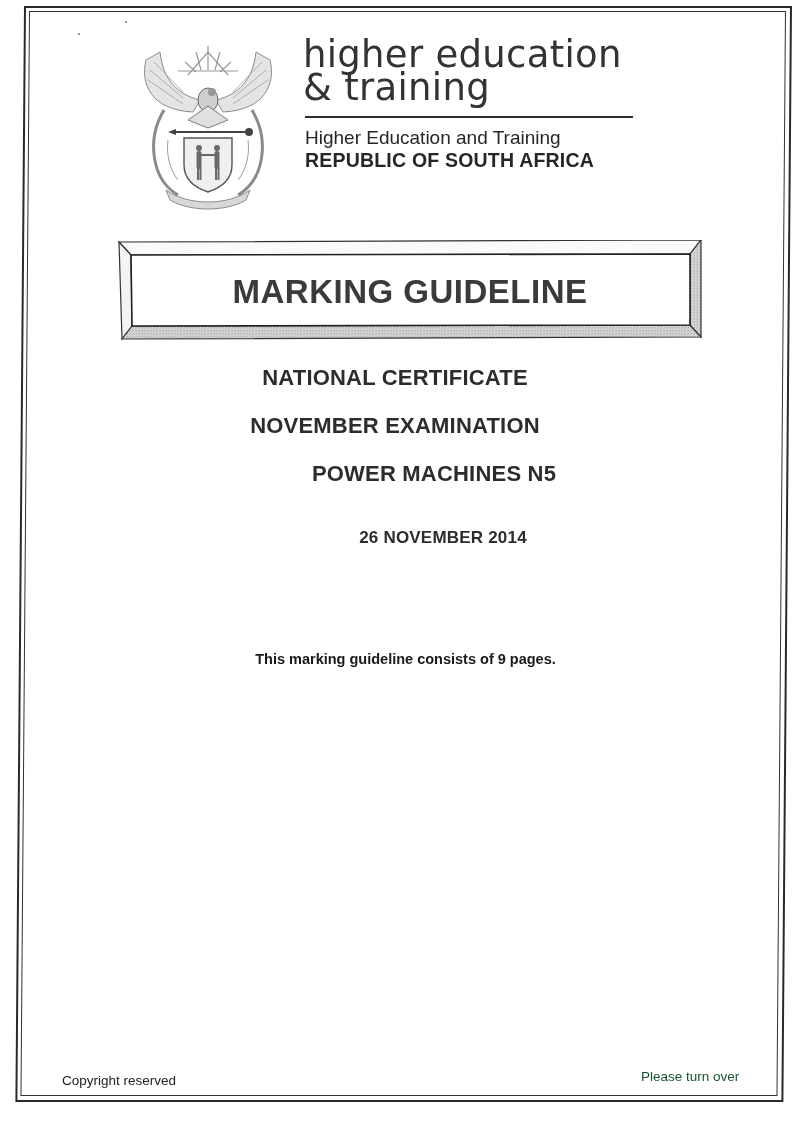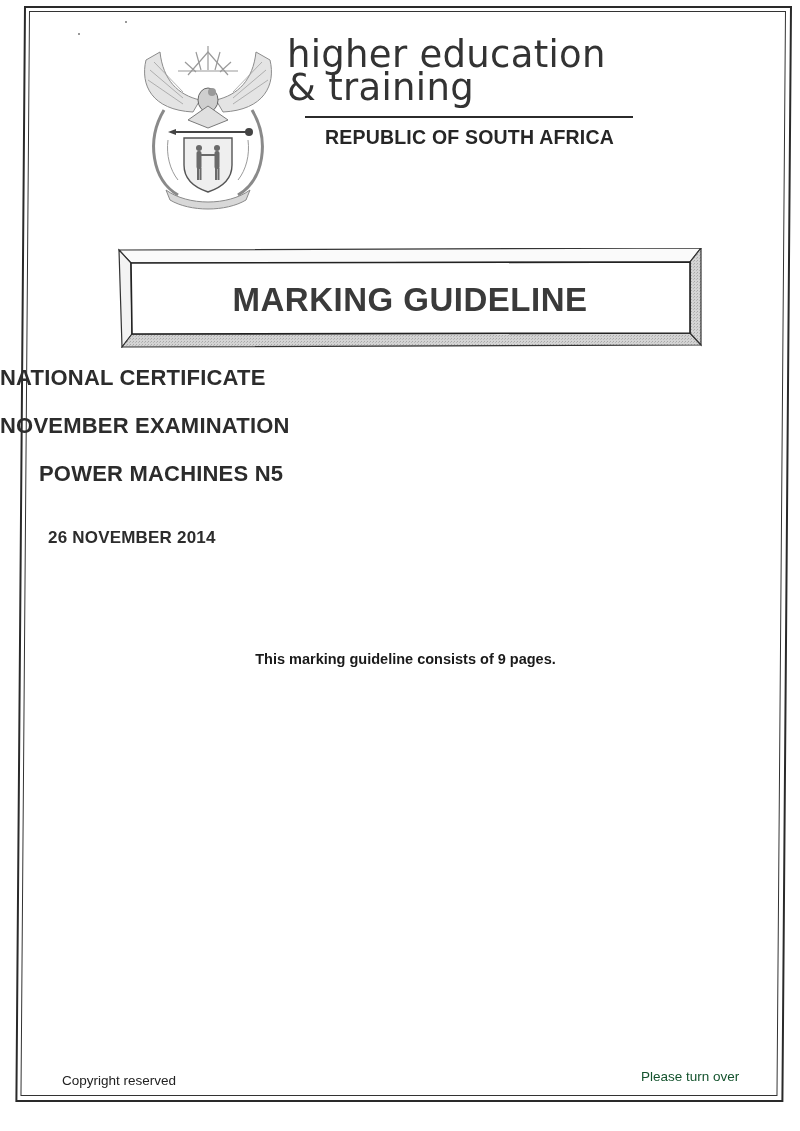--- a/index.html
+++ b/index.html
@@ -36,21 +36,21 @@
   }
 
   
   .crest {
     position: absolute;
     left: 138px; top: 40px;
     width: 140px; height: 170px;
   }
   .brand {
     position: absolute;
-    left: 287px; top: 38px;
+    left: 303px; top: 38px;
   }
   .brand-line1, .brand-line2 {
     font-family: "DejaVu Sans", sans-serif;
     font-size: 37px;
     line-height: 33px;
     color: #333;
     letter-spacing: 0.3px;
     white-space: nowrap;
   }
   .brand-rule {
@@ -64,44 +64,44 @@
     left: 305px; top: 126px;
     font-size: 19px;
     line-height: 23px;
     color: #262626;
     white-space: nowrap;
   }
   .dept .country {
     font-weight: bold;
     font-size: 19.5px;
     letter-spacing: 0.2px;
-    margin-left: 20px;
   }
 
   
   .title-box {
     position: absolute;
-    left: 118px; top: 248px;
+    left: 118px; top: 240px;
     width: 584px; height: 100px;
   }
   .title-box svg { position: absolute; left: 0; top: 0; }
   .title-text {
     position: absolute;
     left: 0; right: 0; top: 33px;
     text-align: center;
     font-weight: bold;
     font-size: 33px;
     letter-spacing: 0.5px;
     color: #3a3a3a;
   }
 
   
   .cert-line {
     position: absolute;
     left: 0; width: 790px;
+    text-align: center;
     font-weight: bold;
     font-size: 22px;
     color: #2c2c2c;
     letter-spacing: 0.2px;
   }
   .cert-1 { top: 365px; }
   .cert-2 { top: 413px; }
   .cert-3 { top: 461px; padding-left: 39px; }
   .cert-date { top: 528px; font-size: 17px; margin-left: 48px; }
 
@@ -201,20 +201,21 @@
     <path d="M28 150 C50 166 90 166 112 150 L108 160 C88 172 52 172 32 160 Z" fill="#d8d8d8" stroke="#8a8a8a" stroke-width="1"></path>
   </svg>
 </div>
 
 <div class="brand">
   <div class="brand-line1">higher education</div>
   <div class="brand-line2">&amp; training</div>
 </div>
 <div class="brand-rule"></div>
 <div class="dept">
+  <div>Higher Education and Training</div>
   <div class="country">REPUBLIC OF SOUTH AFRICA</div>
 </div>
 
 <div class="title-box">
   <svg width="584" height="100" viewBox="0 0 584 100">
     <defs>
       <pattern id="stip" width="3" height="3" patternUnits="userSpaceOnUse">
         <rect width="3" height="3" fill="#d4d4d4"></rect>
         <rect x="0" y="0" width="1" height="1" fill="#a8a8a8"></rect>
         <rect x="2" y="1" width="1" height="1" fill="#b8b8b8"></rect>

